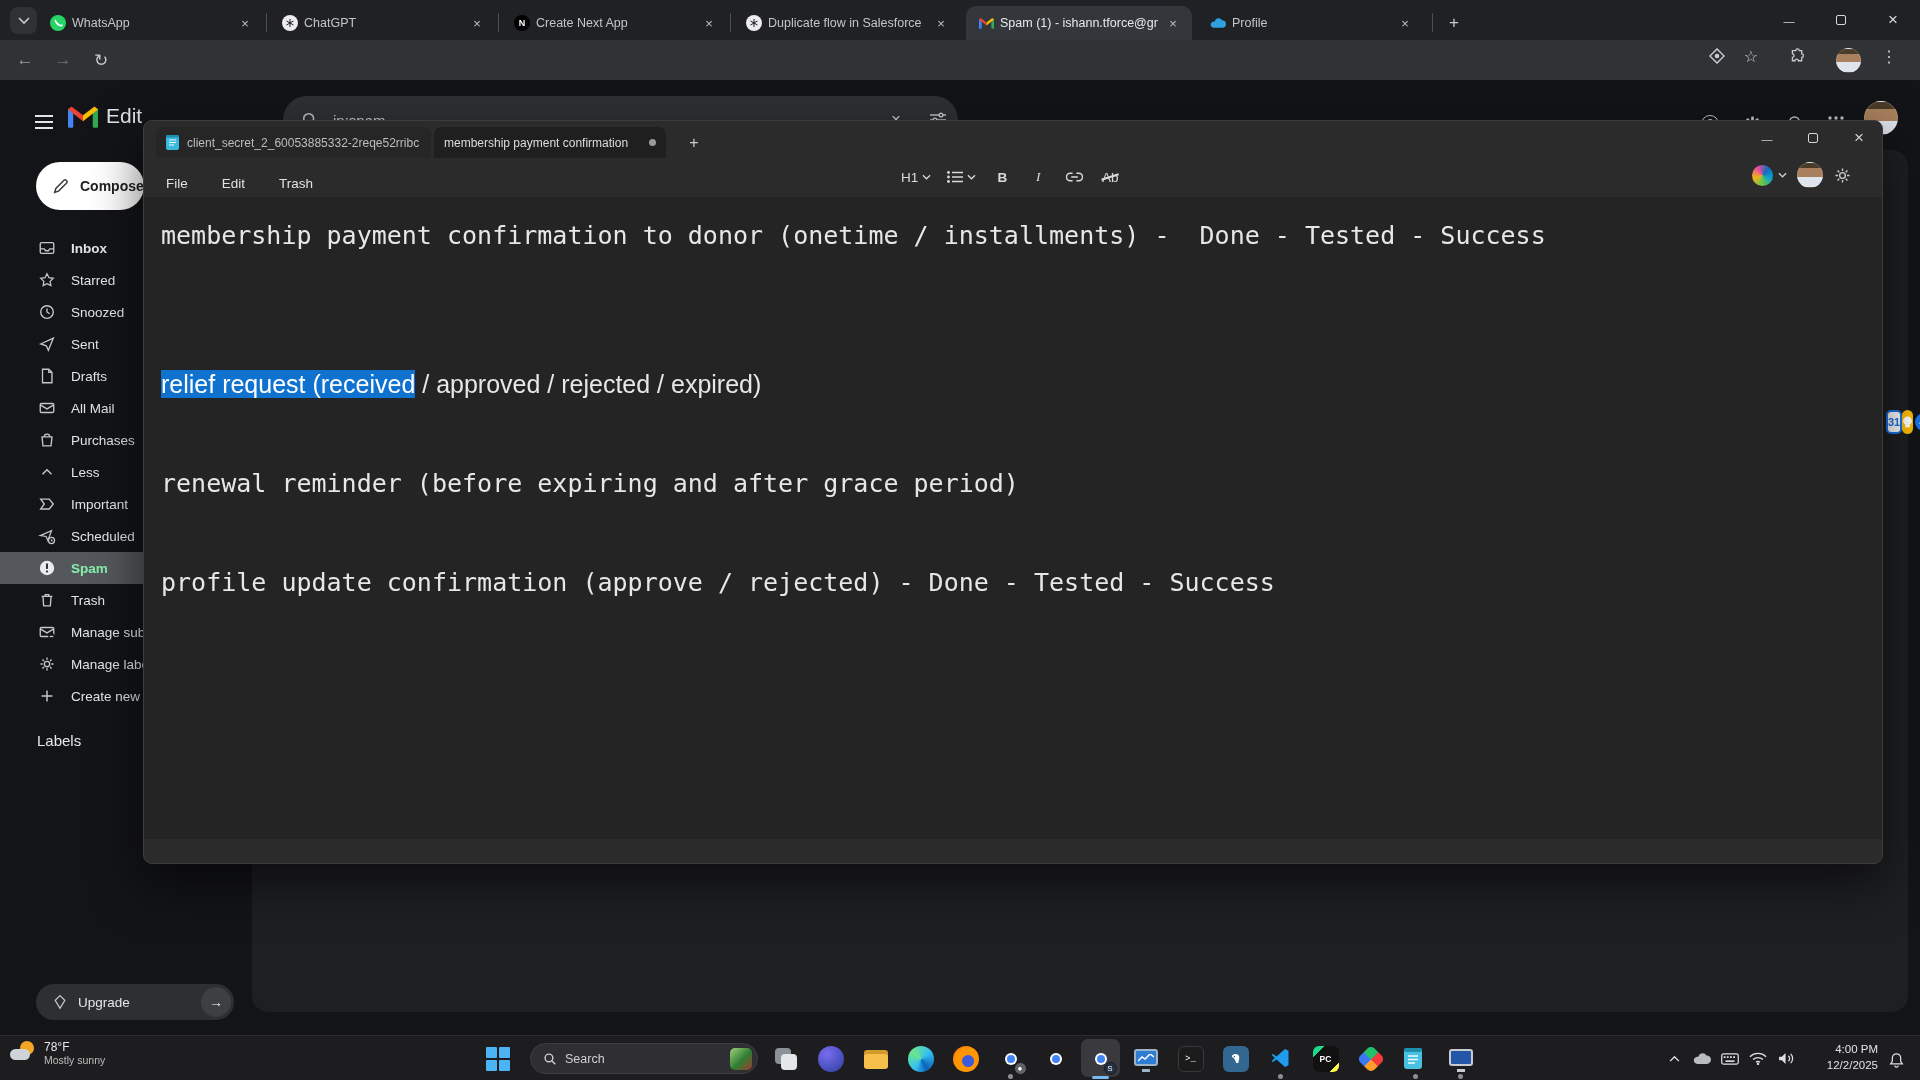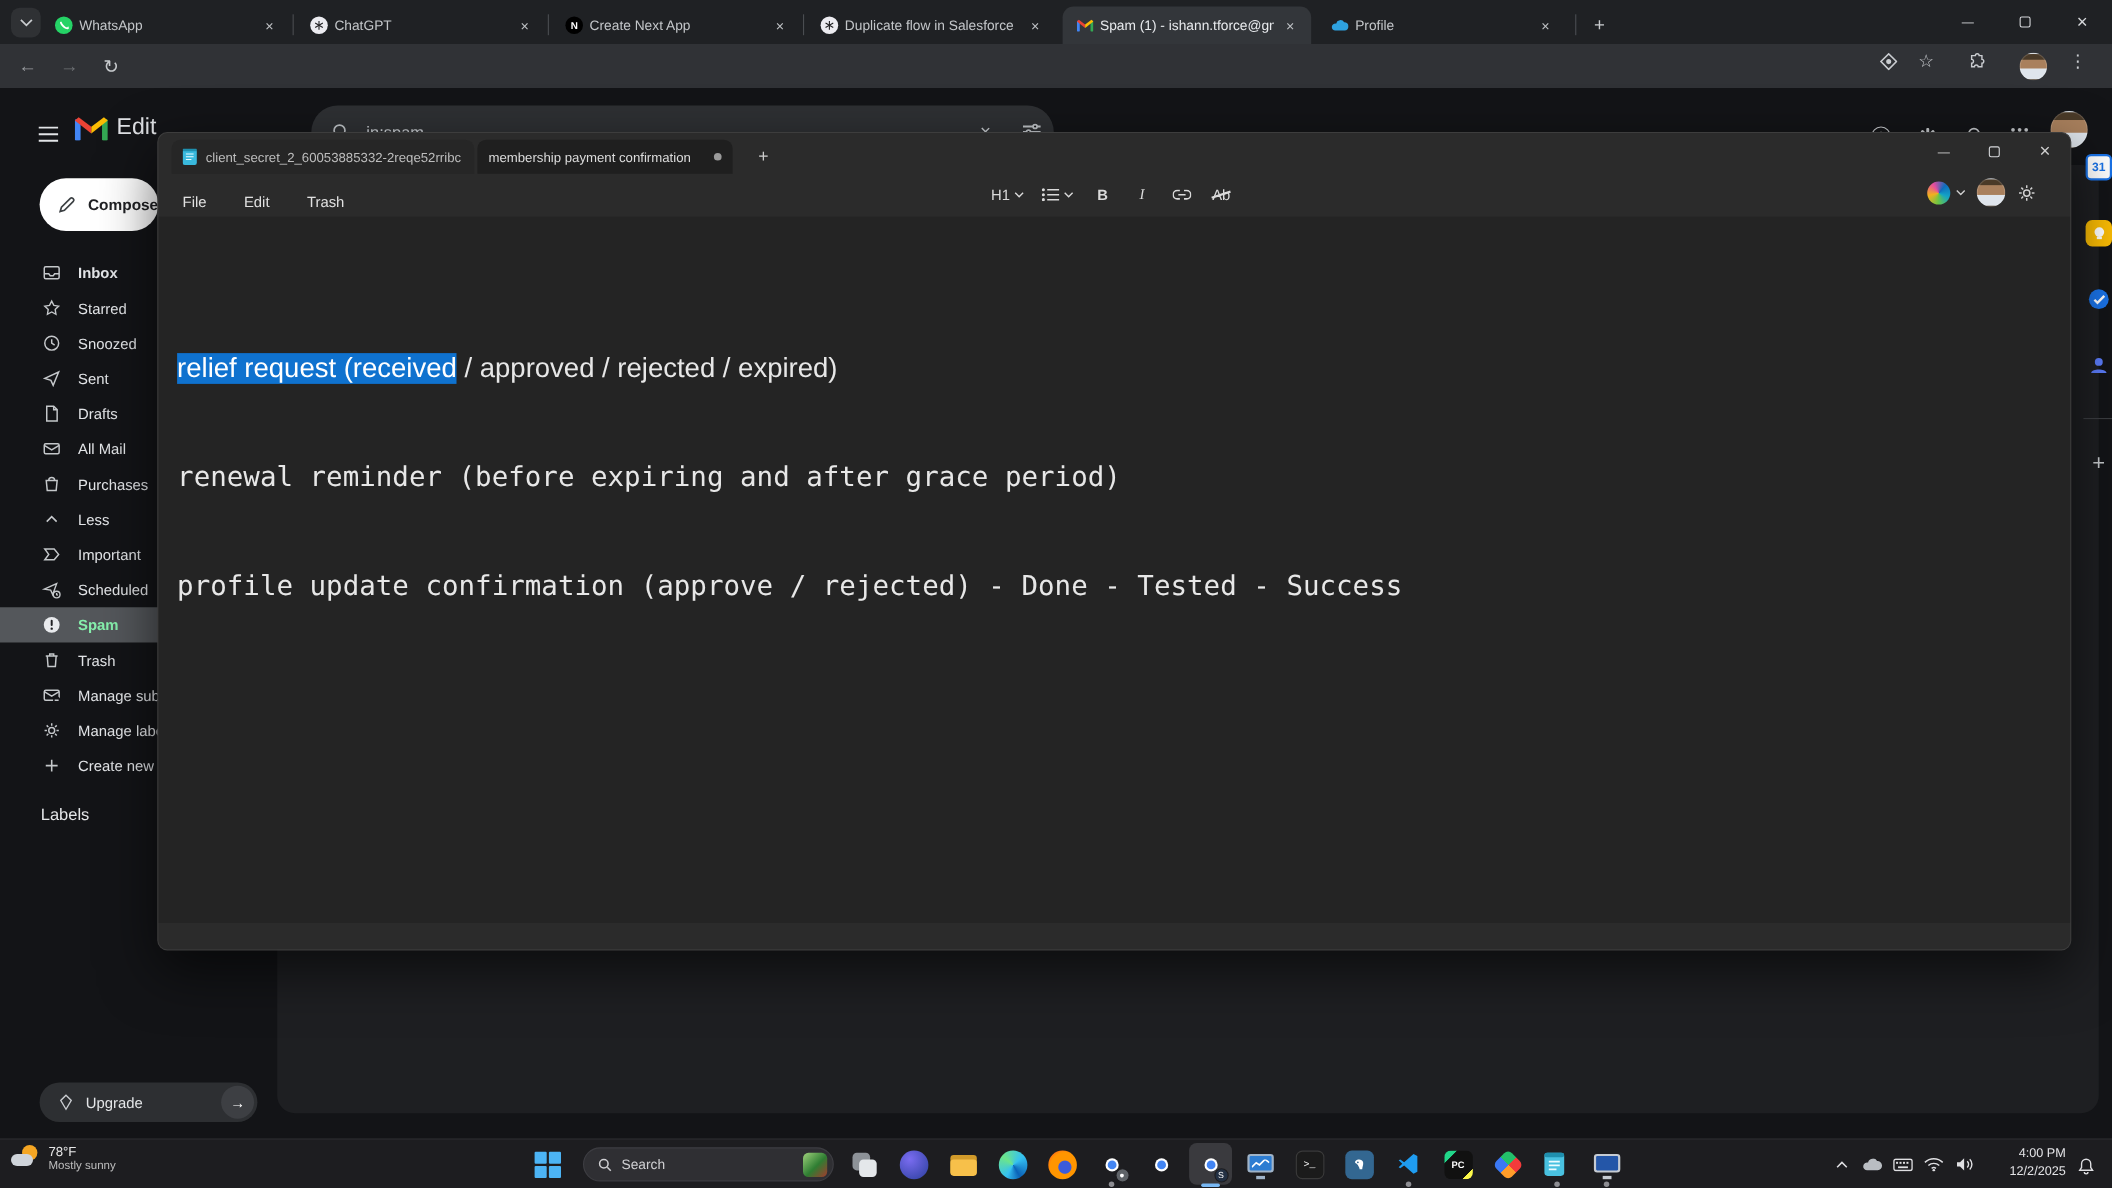--- a/index.html
+++ b/index.html
@@ -38,21 +38,21 @@
   .avatar{border-radius:50%;background:linear-gradient(180deg,#4a3a28 0 22%,#a9805d 22% 58%,#dfe5ec 58% 100%);border:1px solid rgba(255,255,255,.15);}
   .compose{position:absolute;left:36px;top:82px;width:108px;height:48px;border-radius:24px;background:#ffffff;color:#202124;display:flex;align-items:center;gap:10px;padding-left:16px;font-size:14px;font-weight:bold;}
   .gnav{position:absolute;left:0;top:152px;width:256px;}
   .gnav .row{height:32px;display:flex;align-items:center;padding-left:37px;color:#e2e4e7;font-size:13.5px;border-radius:0 16px 16px 0;}
   .gnav .row .ic{width:20px;height:20px;margin-right:14px;display:flex;align-items:center;justify-content:center;}
   .gnav .row.sel{background:#54575b;font-weight:bold;color:#86efac;}
   .gm-labels{position:absolute;left:37px;top:652px;color:#e5e7e9;font-size:15px;}
   .upgrade{position:absolute;left:36px;top:904px;width:198px;height:36px;border-radius:18px;background:#2d2f32;color:#e4e6e8;display:flex;align-items:center;font-size:13.5px;}
   .upgrade .uar{position:absolute;right:3px;top:3px;width:30px;height:30px;border-radius:50%;background:#3d3f43;display:flex;align-items:center;justify-content:center;color:#fff;}
   .gm-panel{position:absolute;left:252px;top:70px;width:1656px;height:862px;background:#1e1f22;border-radius:16px;}
-  .sidestrip{position:absolute;left:1886px;top:60px;width:34px;height:600px;display:flex;flex-direction:column;align-items:flex-end;gap:0;}
+  .sidestrip{position:absolute;left:1886px;top:60px;width:34px;height:600px;display:flex;flex-direction:row;align-items:center;gap:0;}
   .sicon{width:24px;height:24px;margin-bottom:36px;display:flex;align-items:center;justify-content:center;}
 
   
   .notepad{position:absolute;left:143px;top:120px;width:1740px;height:744px;background:#2b2b2b;border-radius:9px;border:1px solid #3d3d3d;box-shadow:0 18px 50px rgba(0,0,0,.6);overflow:hidden;}
   .np-tab{position:absolute;top:6px;height:31px;border-radius:8px 8px 0 0;display:flex;align-items:center;font-size:12px;color:#bdbdbd;padding:0 10px;background:#262626;}
   .np-tab.active{background:#1f1f1f;color:#dcdcdc;}
   .np-tab .ttl{white-space:nowrap;overflow:hidden;}
   .np-dot{width:7px;height:7px;border-radius:50%;background:#9a9a9a;margin-left:10px;flex:none;}
   .np-plus{position:absolute;left:537px;top:9px;width:26px;height:26px;display:flex;align-items:center;justify-content:center;color:#cdcdcd;font-size:16px;}
   .np-ctl{position:absolute;top:0;height:34px;width:46px;display:flex;align-items:center;justify-content:center;color:#cfcfcf;}
@@ -593,20 +593,21 @@
         <svg width="19" height="19" viewBox="0 0 20 20">
             <g stroke="#cfcfcf" stroke-width="1.4" fill="none">
               <circle cx="10" cy="10" r="3"></circle>
               <path d="M10 2.6v2.6M10 14.8v2.6M2.6 10h2.6M14.8 10h2.6M4.8 4.8l1.8 1.8M13.4 13.4l1.8 1.8M15.2 4.8l-1.8 1.8M6.6 13.4l-1.8 1.8"></path>
             </g>
           </svg>
       </span>
     </div>
 
     <div class="np-editor">
+      <div class="eline">membership payment confirmation to donor (onetime / installments) -  Done - Tested - Success</div>
       <div class="eline"></div>
       <div class="eline"></div>
       <div class="eline"><span class="selx">relief request (received</span><span> / approved / rejected / expired)</span></div>
       <div class="eline"></div>
       <div class="eline">renewal reminder (before expiring and after grace period)</div>
       <div class="eline"></div>
       <div class="eline">profile update confirmation (approve / rejected) - Done - Tested - Success</div>
     </div>
 
   </div>

